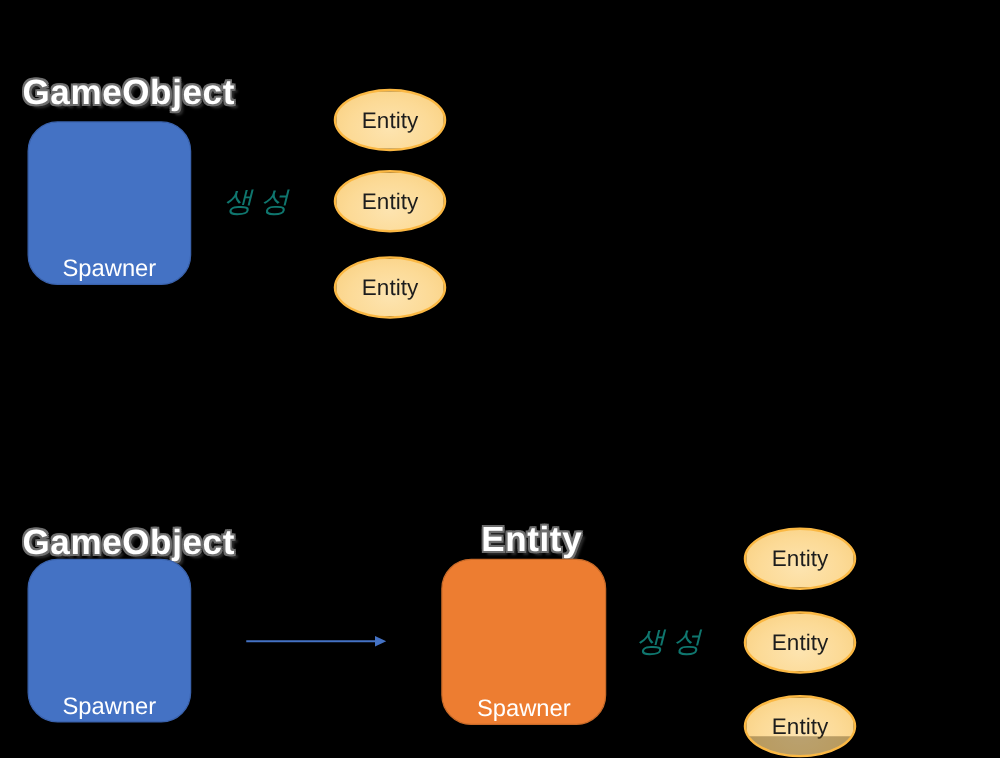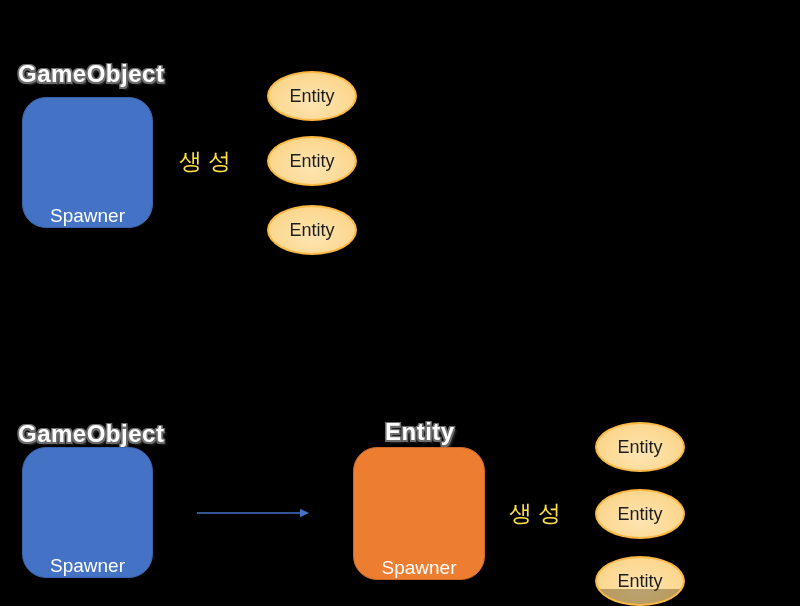--- a/index.html
+++ b/index.html
@@ -8,21 +8,21 @@
     background: #000000;
     overflow: hidden;
     position: relative;
     font-family: "Liberation Sans", sans-serif;
   }
 
   
   .obj-label {
     position: absolute;
     color: #ffffff;
-    font-size: 24px;
+    font-size: 28px;
     font-weight: bold;
     line-height: 32px;
     letter-spacing: 0.5px;
     text-shadow:
       -1.5px -1.5px 0 #6e6e6e,
        1.5px -1.5px 0 #6e6e6e,
       -1.5px  1.5px 0 #6e6e6e,
        1.5px  1.5px 0 #6e6e6e,
       -1.5px  0    0 #6e6e6e,
        1.5px  0    0 #6e6e6e,
@@ -44,25 +44,26 @@
     color: #ffffff;
     font-size: 19px;
   }
   .spawner-box.orange {
     background: #ED7D31;
     border-color: #C96A28;
   }
 
   .spawn-text {
     position: absolute;
-    color: #fde047;
+    color: #0f766e;
     font-size: 23px;
     line-height: 26px;
     letter-spacing: 6px;
     white-space: nowrap;
+    font-style: italic;
   }
 
   .entity-ellipse {
     position: absolute;
     width: 90px;
     height: 50px;
     box-sizing: border-box;
     border-radius: 50%;
     background: radial-gradient(ellipse at 50% 65%, #FDE4B0 0%, #FCDA96 55%, #F8CE7C 100%);
     border: 2.5px solid #FBB843;

